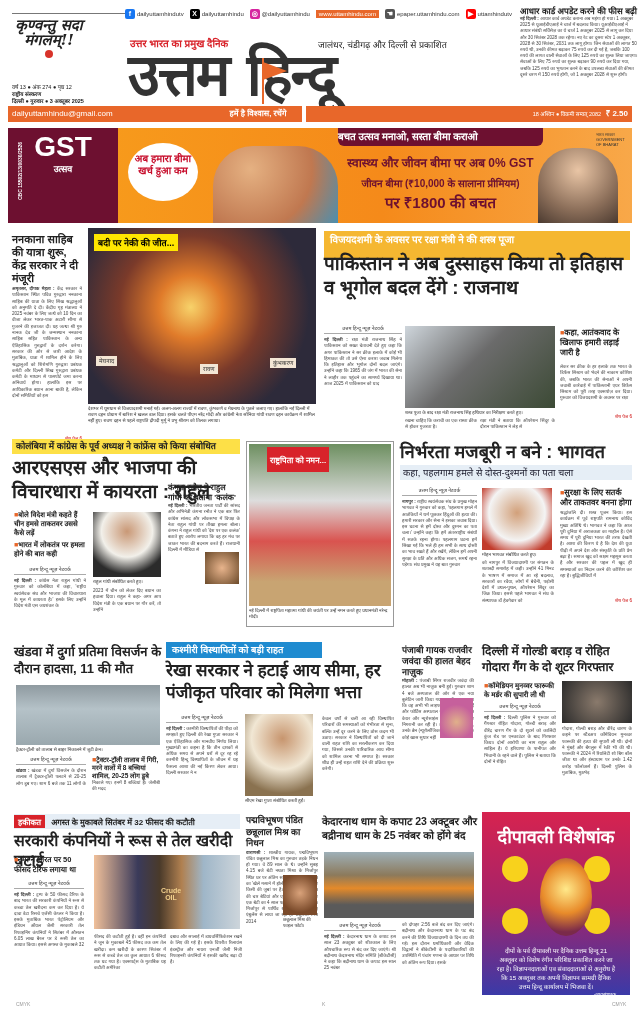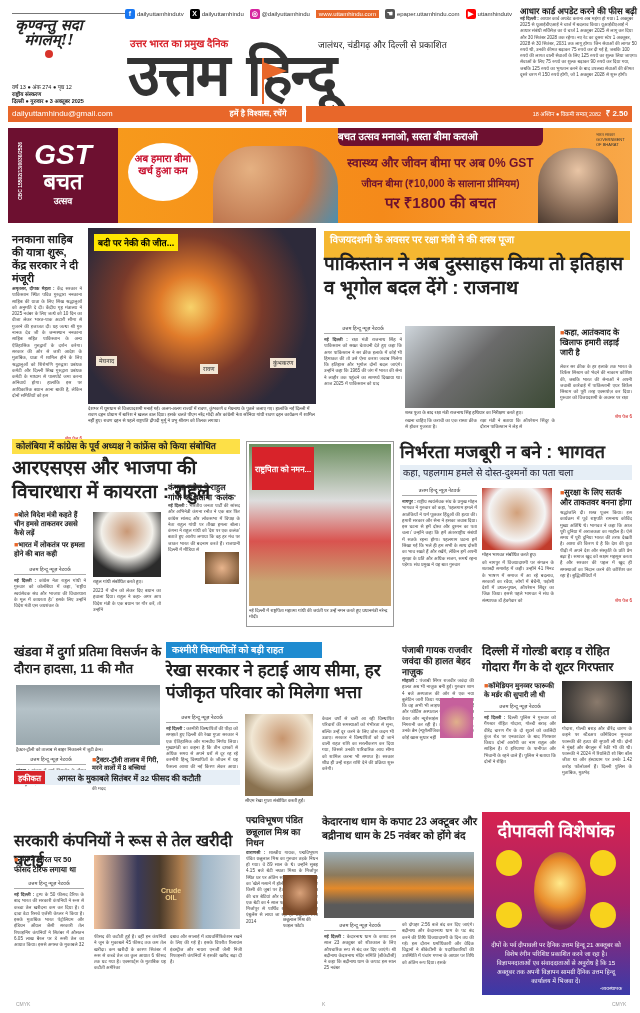--- a/index.html
+++ b/index.html
@@ -17,21 +17,21 @@
 .pub{top:38px;left:318px;font-size:9px;font-weight:normal;color:#222}
 .logo{top:45px;left:128px;width:390px;height:60px;font-family:"DejaVu Sans",sans-serif;font-size:58px;line-height:60px;font-weight:bold;color:#333;letter-spacing:-2px}
 .flag{top:62px;left:263px;width:0;height:0;border-left:24px solid #e8672a;border-top:9px solid transparent;border-bottom:9px solid transparent}
 .flagpole{top:58px;left:262px;width:2px;height:46px;background:#e8672a}
 .bar{top:106px;height:16px;background:#e8672a;color:#fff;font-size:8px;line-height:16px;padding:0 4px}
 .brief{top:6px;left:520px;width:118px}
 .brief h4{font-size:8.5px;color:#222;font-weight:bold;line-height:10px}
 .brief p{font-size:4.6px;line-height:6.2px;color:#444}
 .ad{top:128px;left:8px;width:624px;height:95px;background:linear-gradient(90deg,#f8a01c,#f58a1a 60%,#f8a849);overflow:hidden}
 .ad .left{position:absolute;left:0;top:0;width:110px;height:95px;background:#6d1030;color:#fff;text-align:center;font-weight:bold}
-.ad .left .g{font-size:28px;line-height:30px;margin-top:12px;font-style:italic}
+.ad .left .g{font-size:28px;line-height:30px;margin-top:4px;}
 .ad .left .b{font-size:22px;line-height:24px}
 .ad .left .u{font-size:9px}
 .ad .cbc{position:absolute;left:-28px;top:40px;transform:rotate(-90deg);font-size:5px;color:#fff;width:80px}
 .ad .bubble{position:absolute;left:120px;top:15px;width:70px;height:58px;border-radius:50%;background:#fff;color:#c8102e;font-weight:bold;font-size:10px;text-align:center;padding-top:10px;line-height:12px}
 .ad .family{position:absolute;left:205px;top:18px;width:125px;height:77px;background:radial-gradient(circle at 30% 30%,#e5b182,#c07850 60%,#4a8fb0);border-radius:40px 40px 0 0}
 .ad .hdr{position:absolute;left:330px;top:0;width:205px;height:18px;background:#6d1030;color:#fff;font-size:10px;font-weight:bold;line-height:18px;border-radius:0 0 6px 6px}
 .ad .l1{position:absolute;left:330px;top:26px;width:205px;text-align:center;font-size:12px;font-weight:bold;color:#6d1030}
 .ad .l2{position:absolute;left:330px;top:48px;width:205px;text-align:center;font-size:10px;font-weight:bold;color:#6d1030}
 .ad .l3{position:absolute;left:330px;top:64px;width:205px;text-align:center;font-size:15px;font-weight:bold;color:#6d1030}
 .ad .pm{position:absolute;left:530px;top:20px;width:80px;height:75px;background:radial-gradient(circle at 50% 30%,#e9c5a5,#8c6f5a 60%,#4b3a30);border-radius:35px 35px 0 0}
@@ -94,21 +94,20 @@
 
 <div class="abs brief">
   <h4>आधार कार्ड अपडेट करने की फीस बढ़ी</h4>
   <p><b>नई दिल्ली :</b> <span>आधार कार्ड अपडेट कराना अब महंगा हो गया। 1 अक्तूबर 2025 से यूआईडीएआई ने चार्ज में बदलाव किया। यूआईडीएआई ने आधार संबंधी सर्विसेज़ का ये चार्ज 1 अक्तूबर 2025 से लागू कर दिया और 30 सितंबर 2028 तक रहेगा। नए रेट का दूसरा स्टेप 1 अक्तूबर, 2028 से 30 सितंबर, 2031 तक लागू होगा। जिन सेवाओं की लागत 50 रुपये थी, उनकी कीमत बढ़ाकर 75 रुपये कर दी गई है, जबकि 100 रुपये की लागत वाली सेवाओं के लिए 125 रुपये का शुल्क लिया जाएगा। सेवाओं के लिए 75 रुपये का शुल्क बढ़ाकर 90 रुपये कर दिया गया, जबकि 125 रुपये का भुगतान करने के बाद उपलब्ध सेवाओं की कीमत दूसरे चरण में 150 रुपये होगी, जो 1 अक्तूबर 2028 से शुरू होगी।</span></p>
 </div>
 
 <div class="abs ad">
   <div class="left">
     <div class="cbc">CBC 15502/13/0030/2526</div>
     <div class="g">GST</div>
-    <div class="b">बचत</div>
     <div class="u">उत्सव</div>
   </div>
   <div class="bubble">अब हमारा बीमा खर्च हुआ कम</div>
   <div class="family"></div>
   <div class="hdr">बचत उत्सव मनाओ, सस्ता बीमा कराओ</div>
   <div class="l1">स्वास्थ्य और जीवन बीमा पर अब 0% GST</div>
   <div class="l2">जीवन बीमा (₹10,000 के सालाना प्रीमियम)</div>
   <div class="l3">पर ₹1800 की बचत</div>
   <div class="pm"></div>
   <div class="gov">भारत सरकार GOVERNMENT OF BHARAT</div>
@@ -156,21 +155,21 @@
 <div class="abs cap" style="left:93px;top:579px;width:68px">राहुल गांधी संबोधित करते हुए।</div>
 <div class="abs col-text" style="left:93px;top:588px;width:68px;height:38px;overflow:hidden">2023 में चीन को लेकर दिए बयान का हवाला दिया। राहुल ने कहा- अगर आप विदेश मंत्री के एक बयान पर गौर करें, तो उन्होंने</div>
 <div class="abs" style="left:168px;top:483px;width:72px">
   <div class="h-med" style="font-size:8px;line-height:10px">कंगना रनौत ने राहुल गांधी को बताया 'कलंक'</div>
   <div class="col-text" style="height:88px;overflow:hidden"><b>नई दिल्ली :</b> <span>भारतीय जनता पार्टी की सांसद और अभिनेत्री कंगना रनौत ने एक बार फिर कांग्रेस सांसद और लोकसभा में विपक्ष के नेता राहुल गांधी पर तीखा हमला बोला। कंगना ने राहुल गांधी को 'देश पर एक कलंक' बताते हुए आरोप लगाया कि वह हर मंच पर जाकर भारत की बदनाम करते हैं। राजधानी दिल्ली में मीडिया से</span></div>
 </div>
 <div class="abs photo" style="left:205px;top:552px;width:34px;height:32px;background:radial-gradient(circle,#e8b48c,#6b4a2a)"></div>
 
 <div class="abs" style="left:246px;top:441px;width:148px;height:186px;border:1px solid #999;padding:2px">
   <div class="photo" style="width:100%;height:162px;background:linear-gradient(180deg,#6d8f60 0%,#ddd 35%,#d9534f 60%,#c8a472 85%)"></div>
-  <div class="abs" style="left:5px;top:5px;background:#d8232a;color:#fff;font-size:8px;font-weight:bold;padding:16px 3px">राष्ट्रपिता को नमन...</div>
+  <div class="abs" style="left:20px;top:5px;background:#d8232a;color:#fff;font-size:8px;font-weight:bold;padding:7px 3px">राष्ट्रपिता को नमन...</div>
   <div class="cap" style="margin-top:2px">नई दिल्ली में राष्ट्रपिता महात्मा गांधी की जयंती पर उन्हें नमन करते हुए प्रधानमंत्री नरेन्द्र मोदी।</div>
 </div>
 
 <div class="abs h-med" style="left:400px;top:441px;width:232px;font-size:18px;line-height:22px">निर्भरता मजबूरी न बने : भागवत</div>
 <div class="abs" style="left:400px;top:465px;width:232px;height:15px;background:#e6eef6;color:#223;font-size:9.5px;line-height:15px;padding-left:3px">कहा, पहलगाम हमले से दोस्त-दुश्मनों का पता चला</div>
 <div class="abs" style="left:402px;top:487px;width:75px">
   <div class="byline">उत्तम हिन्दू न्यूज़ नेटवर्क</div>
   <div class="col-text" style="height:125px;overflow:hidden"><b>नागपुर :</b> <span>राष्ट्रीय स्वयंसेवक संघ के प्रमुख मोहन भागवत ने गुरुवार को कहा, 'पहलगाम हमले में आतंकियों ने धर्म पूछकर हिंदुओं की हत्या की। हमारी सरकार और सेना ने इसका जवाब दिया। इस घटना से हमें दोस्त और दुश्मन का पता चला।' उन्होंने कहा कि हमें अंतरराष्ट्रीय संबंधों में सतर्क रहना होगा। पहलगाम घटना हमें सिखा गई कि भले ही हम सभी के साथ दोस्ती का भाव रखते हैं और रखेंगे, लेकिन हमें अपनी सुरक्षा के प्रति और अधिक सजग, समर्थ रहना पड़ेगा। संघ प्रमुख ने यह बात गुरुवार</span></div>
 </div>
 <div class="abs photo" style="left:482px;top:488px;width:70px;height:62px;background:radial-gradient(circle at 50% 40%,#d2a07a,#f4f4f4 55%,#c23c2c 85%)"></div>
@@ -212,21 +211,21 @@
 
 <div class="abs h-med" style="left:482px;top:643px;width:152px;font-size:12px;line-height:16px">दिल्ली में गोल्डी बराड़ व रोहित गोदारा गैंग के दो शूटर गिरफ्तार</div>
 <div class="abs" style="left:484px;top:681px;width:72px">
   <div class="bullet" style="font-size:7px;line-height:9px">कॉमेडियन मुनव्वर फारूकी के मर्डर की सुपारी ली थी</div>
   <div class="byline" style="margin-top:4px">उत्तम हिन्दू न्यूज़ नेटवर्क</div>
   <div class="col-text" style="height:62px;overflow:hidden"><b>नई दिल्ली :</b> <span>दिल्ली पुलिस ने गुरुवार को गैंगस्टर रोहित गोदारा, गोल्डी बराड़ और वीरेंद्र चारण गैंग के दो शूटर्स को कालिंदी कुंज रोड पर एनकाउंटर के बाद गिरफ्तार किया। दोनों आरोपी का नाम राहुल और साहिल है। ये हरियाणा के पानीपत और भिवानी के रहने वाले हैं। पुलिस ने बताया कि दोनों ने रोहित</span></div>
 </div>
 <div class="abs photo" style="left:562px;top:681px;width:70px;height:42px;background:radial-gradient(circle,#8a7a6c,#2b2b2b)"></div>
 <div class="abs col-text" style="left:562px;top:726px;width:70px;height:70px;overflow:hidden">गोदारा, गोल्डी बराड़ और वीरेंद्र चारण के कहने पर स्टैंडअप कॉमेडियन मुनव्वर फारूकी की हत्या की सुपारी ली थी। दोनों ने मुंबई और बेंगलुरु में रेकी भी की थी। फारूकी ने 2024 में रियलिटी शो बिग बॉस जीता था और इंस्टाग्राम पर उनके 1.42 करोड़ फॉलोअर्स हैं। दिल्ली पुलिस के मुताबिक, मुठभेड़</div>
 
-<div class="abs" style="left:14px;top:770px;width:226px;height:15px;background:#e6eef6;display:flex;align-items:center;gap:12px">
+<div class="abs" style="left:14px;top:814px;width:226px;height:15px;background:#e6eef6;display:flex;align-items:center;gap:6px">
   <span style="background:#d8232a;color:#fff;font-size:8px;font-weight:bold;padding:1px 4px">हकीकत</span>
   <span style="font-size:8px;font-weight:bold;color:#222">अगस्त के मुकाबले सितंबर में 32 फीसद की कटौती</span>
 </div>
 <div class="abs h-med" style="left:14px;top:831px;width:230px;font-size:16px;line-height:20px">सरकारी कंपनियों ने रूस से तेल खरीदी घटाई</div>
 <div class="abs" style="left:14px;top:855px;width:70px">
   <div class="bullet" style="font-size:7.5px;line-height:9.5px">ट्रम्प ने भारत पर 50 फीसद टैरिफ लगाया था</div>
   <div class="byline" style="margin-top:6px">उत्तम हिन्दू न्यूज़ नेटवर्क</div>
   <div class="col-text" style="height:90px;overflow:hidden"><b>नई दिल्ली :</b> <span>ट्रम्प के 50 फीसद टैरिफ के बाद भारत की सरकारी कंपनियों ने रूस से कच्चा तेल खरीदना कम कर दिया है। ये दावा डेटा रिसर्च एजेंसी केप्लर ने किया है। इसके मुताबिक भारत पेट्रोलियम और इंडियन ऑयल जैसी सरकारी तेल रिफाइनिंग कंपनियों ने सितंबर में औसतन 6.05 लाख बैरल पर डे रूसी तेल का आयात किया। इससे अगस्त के मुकाबले 32</span></div>
 </div>
 <div class="abs photo" style="left:94px;top:855px;width:146px;height:74px;background:linear-gradient(90deg,#f0c09a 0%,#3a3a5a 30%,#4a3a2a 45%,#b08050 60%,#9fb6c8 75%,#cdd5db 100%)">
@@ -243,21 +242,21 @@
 <div class="abs cap" style="left:283px;top:917px;width:34px">छन्नूलाल मिश्र की फाइल फोटो।</div>
 
 <div class="abs h-med" style="left:322px;top:814px;width:160px;font-size:10.5px;line-height:14px">केदारनाथ धाम के कपाट 23 अक्टूबर और बद्रीनाथ धाम के 25 नवंबर को होंगे बंद</div>
 <div class="abs photo" style="left:324px;top:852px;width:150px;height:66px;background:linear-gradient(180deg,#9eb0b8 0%,#8c7a5c 35%,#e48a2a 55%,#5a5a5a 80%)"></div>
 <div class="abs" style="left:324px;top:922px;width:72px">
   <div class="byline">उत्तम हिन्दू न्यूज़ नेटवर्क</div>
   <div class="col-text" style="height:55px;overflow:hidden"><b>नई दिल्ली :</b> <span>केदारनाथ धाम के कपाट इस साल 23 अक्टूबर को शीतकाल के लिए औपचारिक रूप से बंद कर दिए जाएंगे। श्री बद्रीनाथ केदारनाथ मंदिर समिति (बीकेटीसी) ने कहा कि बद्रीनाथ धाम के कपाट इस साल 25 नवंबर</span></div>
 </div>
 <div class="abs col-text" style="left:402px;top:922px;width:72px;height:64px;overflow:hidden">को दोपहर 2:56 बजे बंद कर दिए जाएंगे। बद्रीनाथ और केदारनाथ धाम के पट बंद करने की तिथि विजयादशमी के दिन तय की गई। इस दौरान धर्माधिकारी और वेदिक विद्वानों ने बीकेटीसी के पदाधिकारियों की उपस्थिति में पंचांग गणना के आधार पर तिथि को अंतिम रूप दिया। इसके</div>
 
-<div class="abs" style="left:482px;top:812px;width:148px;height:183px;background:linear-gradient(180deg,#d6234f 0%,#a4236a 50%,#3a3aa8 100%);padding:8px;color:#fff;text-align:center">
+<div class="abs" style="left:482px;top:812px;width:148px;height:183px;background:linear-gradient(180deg,#d6234f 0%,#a4236a 50%,#3a3aa8 100%);padding:14px;color:#fff;text-align:center">
   <div style="font-size:18px;font-weight:bold;line-height:22px">दीपावली विशेषांक</div>
   <div style="position:relative;height:90px;margin-top:4px">
     <div class="abs" style="left:6px;top:4px;width:26px;height:26px;border-radius:50%;background:#f8d21c"></div>
     <div class="abs" style="right:6px;top:4px;width:26px;height:26px;border-radius:50%;background:#f8d21c"></div>
     <div class="abs" style="left:6px;top:56px;width:26px;height:26px;border-radius:50%;background:#f8d21c"></div>
     <div class="abs" style="right:6px;top:56px;width:26px;height:26px;border-radius:50%;background:#f8d21c"></div>
     <div class="abs" style="left:44px;top:6px;width:52px;height:78px;border-radius:50%;background:radial-gradient(circle at 50% 40%,#ffe98a,#e88b2a 45%,#7a2a4a 80%)"></div>
   </div>
   <div style="font-size:6.2px;line-height:9px;margin-top:4px">दीपों के पर्व दीपावली पर दैनिक उत्तम हिन्दू 21 अक्तूबर को विशेष रंगीन परिशिष्ट प्रकाशित करने जा रहा है। विज्ञापनदाताओं एव संवाददाताओं से अनुरोध है कि 15 अक्तूबर तक अपनी विज्ञापन सामग्री दैनिक उत्तम हिन्दू कार्यालय में भिजवा दें।</div>
   <div style="font-size:5px;text-align:right">-व्यवस्थापक</div>

